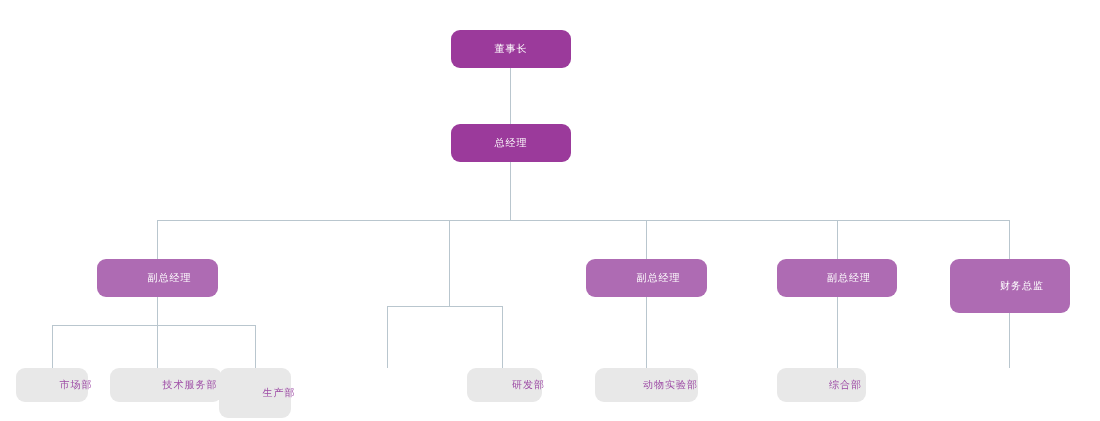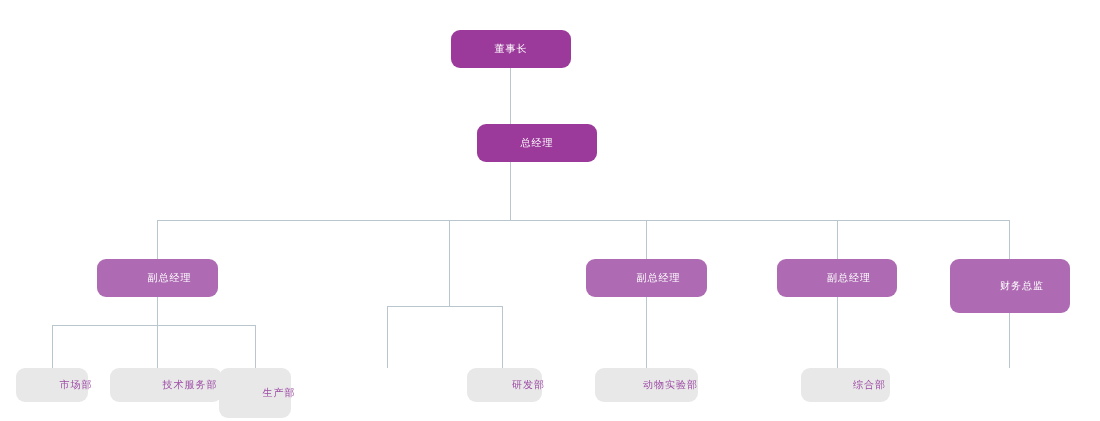--- a/index.html
+++ b/index.html
@@ -70,27 +70,27 @@
 
   <div class="line h" style="left:387px; top:306px; width:116px;"></div>
   <div class="line v" style="left:387px; top:306px; height:62px;"></div>
   <div class="line v" style="left:502px; top:306px; height:62px;"></div>
 
   <div class="line v" style="left:646px;  top:297px; height:71px;"></div>
   <div class="line v" style="left:837px;  top:297px; height:71px;"></div>
   <div class="line v" style="left:1009px; top:297px; height:71px;"></div>
 
   <div class="node lvl12" style="left:451px; top:30px;  width:120px; height:38px;">董事长</div>
-  <div class="node lvl12" style="left:451px; top:124px; width:120px; height:38px;margin-left:26px;">总经理</div>
+  <div class="node lvl12" style="left:451px; top:124px; width:120px; height:38px;">总经理</div>
 
   <div class="node lvl3" style="left:97px;  top:259px; width:121px; height:38px;">副总经理</div>
   <div class="node lvl3" style="left:586px; top:259px; width:121px; height:38px;">副总经理</div>
   <div class="node lvl3" style="left:777px; top:259px; width:120px; height:38px;">副总经理</div>
   <div class="node lvl3" style="left:950px; top:259px; width:120px; height:54px;">财务总监</div>
 
   <div class="node dept" style="left:16px;  top:368px; width:72px;  height:34px;">市场部</div>
   <div class="node dept" style="left:110px; top:368px; width:112px;  height:34px;">技术服务部</div>
   <div class="node dept" style="left:219px; top:368px; width:72px;  height:50px;">生产部</div>
   <div class="node dept" style="left:595px; top:368px; width:103px; height:34px;">动物实验部</div>
   <div class="node dept" style="left:467px; top:368px; width:75px;  height:34px;">研发部</div>
-  <div class="node dept" style="left:801px; top:368px; width:89px;  height:34px;">综合部</div>
+  <div class="node dept" style="left:777px; top:368px; width:89px;  height:34px;">综合部</div>
 
 </div>
 
 </body></html>

